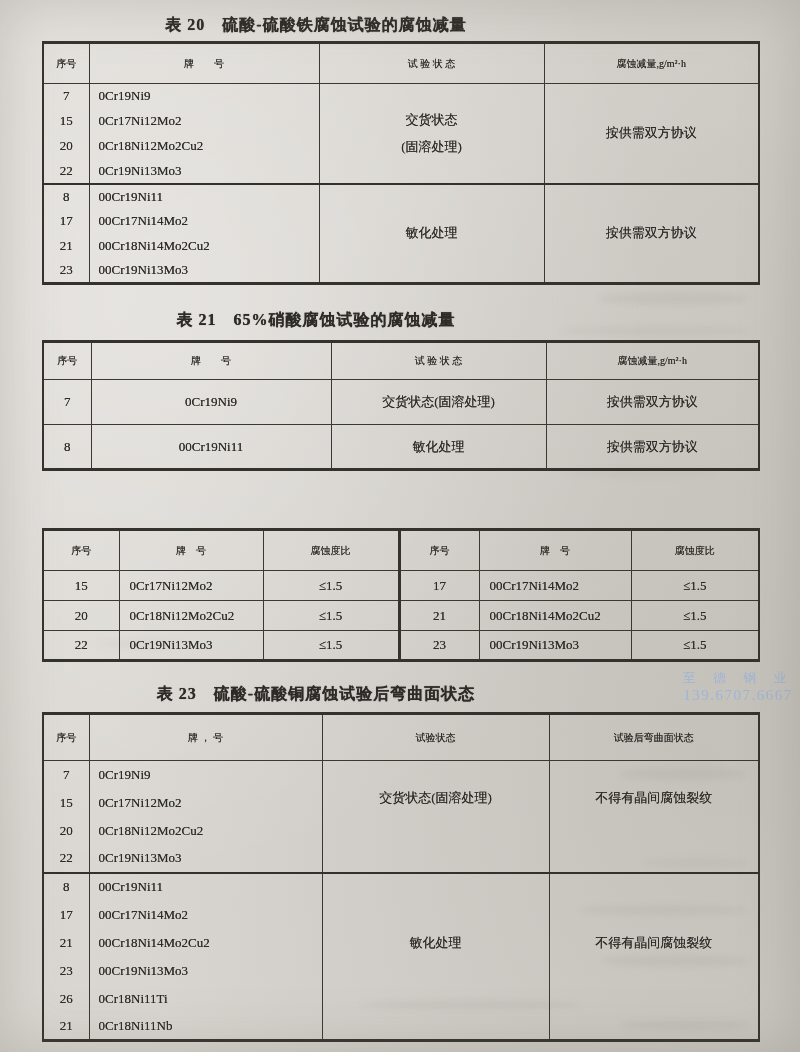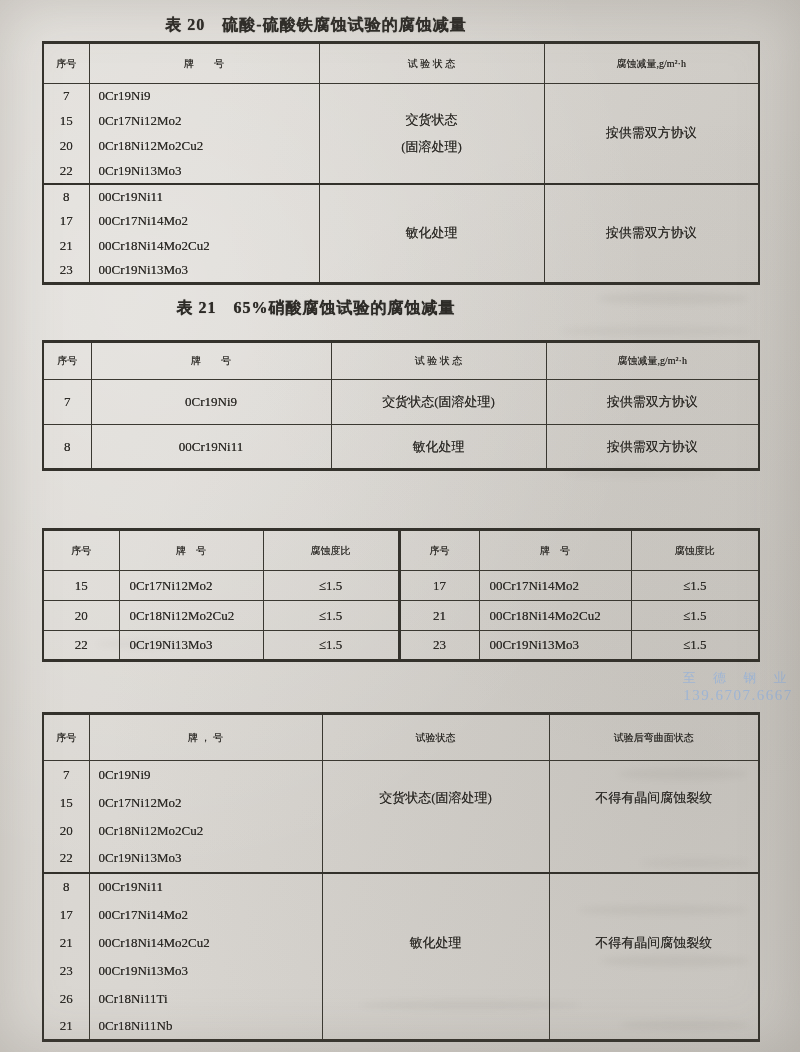--- a/index.html
+++ b/index.html
@@ -16,21 +16,21 @@
   .sheet::after{
     content:"";position:absolute;inset:0;pointer-events:none;
     box-shadow:inset 0 0 60px rgba(110,105,95,.28);
   }
   .ink{ text-shadow:0 0 .6px rgba(45,43,39,.85); }
   .tbl-title{
     position:absolute;left:0;width:632px;text-align:center;
     font-weight:bold;font-size:16px;letter-spacing:1px;
     text-shadow:0 0 .7px rgba(40,38,34,.9);
   }
-  #title20{top:15px} #title21{top:298px} #title22{top:496px} #title23{top:684px}
+  #title20{top:15px} #title21{top:310px} #title22{top:496px} #title23{top:684px}
 
   table.tbl{
     position:absolute;border-collapse:collapse;table-layout:fixed;
     border:3px solid #34322c;border-left-width:2px;border-right-width:2px;
   }
   .tbl th,.tbl td{
     padding:0;font-size:13px;text-align:center;vertical-align:middle;
     border-left:1.6px solid #3a3831;border-right:1.6px solid #3a3831;
     text-shadow:0 0 .6px rgba(45,43,39,.8);
     overflow:hidden;white-space:nowrap;
@@ -241,20 +241,21 @@
         <td>≤1.5</td>
       </tr>
     </tbody>
   </table>
 
   <div class="watermark">
     <div class="co">至 德 钢 业</div>
     <div class="ph">139.6707.6667</div>
   </div>
 
+  <div class="tbl-title ink" id="title23">表 23　硫酸-硫酸铜腐蚀试验后弯曲面状态</div>
   <table class="tbl t23">
     <colgroup>
         <col style="width:46px">
         <col style="width:233px">
         <col style="width:227px">
         <col style="width:210px">
       </colgroup>
     <thead>
       <tr>
         <th>序号</th>

